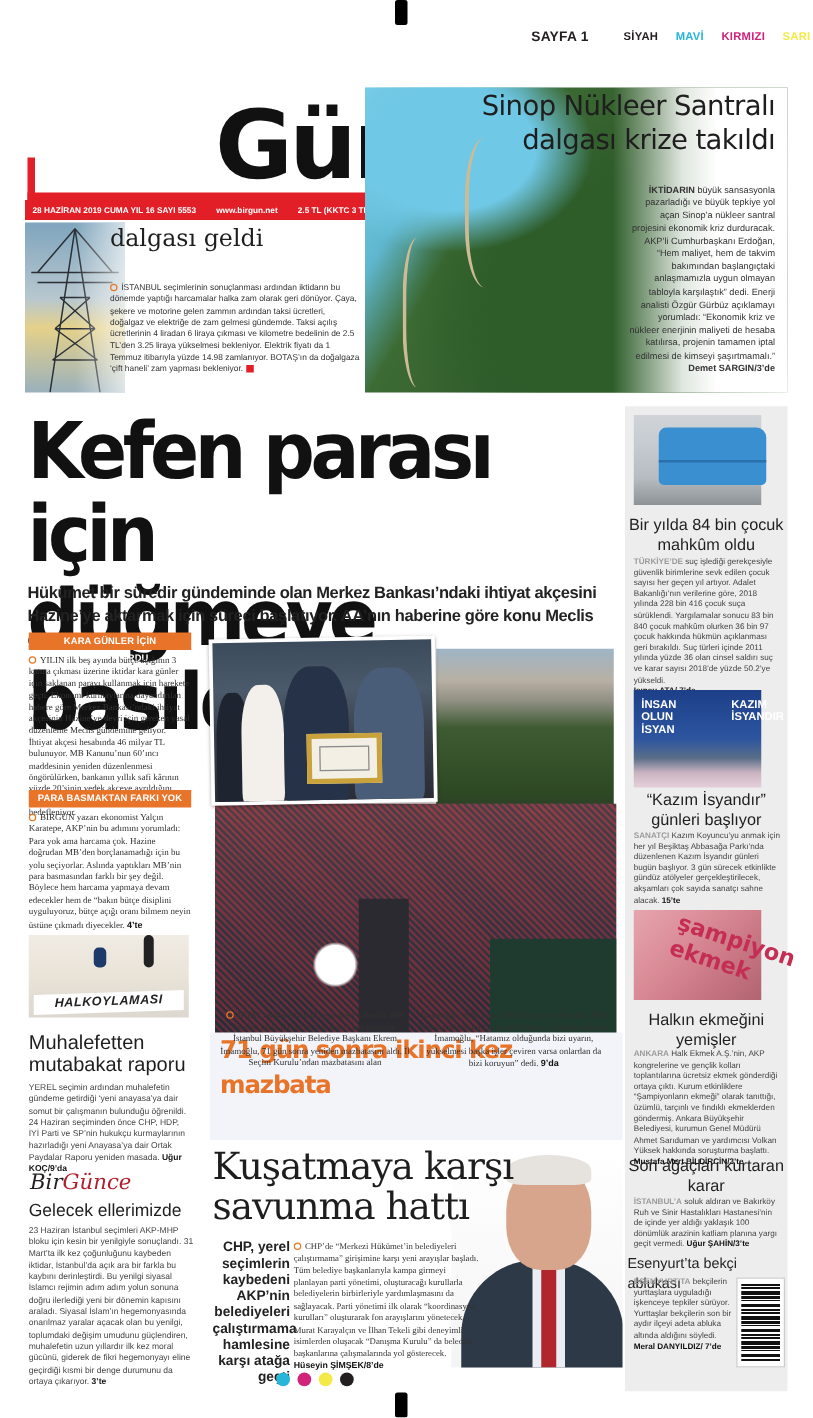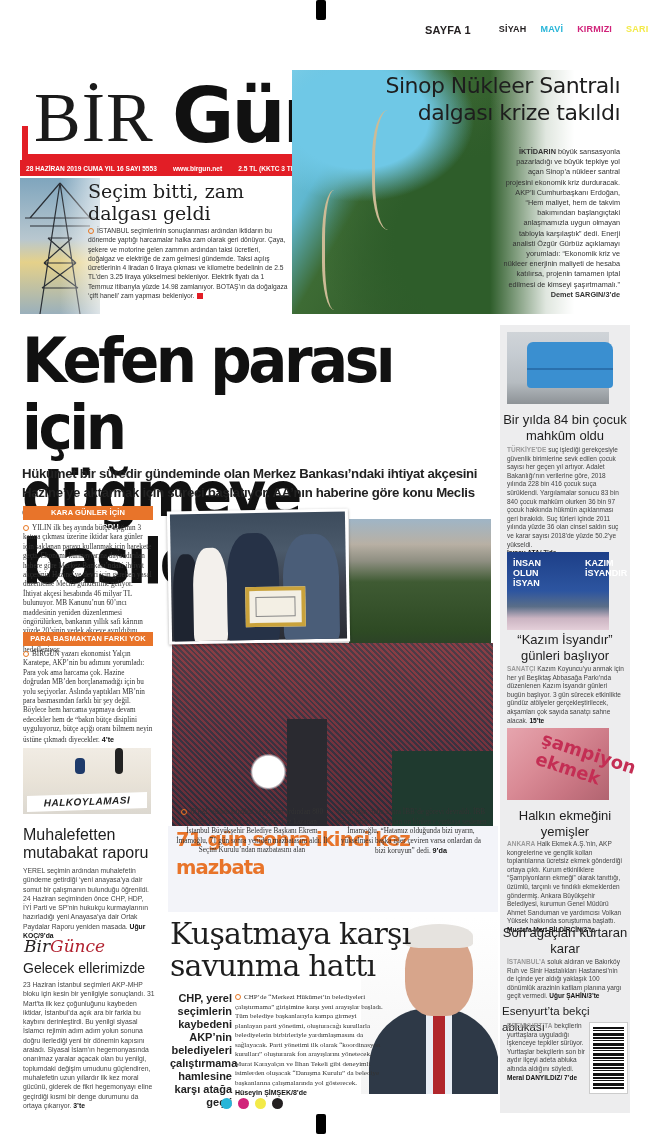--- a/index.html
+++ b/index.html
@@ -127,21 +127,20 @@
 <div class="page-info">
   <span class="sayfa">SAYFA 1</span>
   <span class="c-siyah">SİYAH</span>
   <span class="c-mavi">MAVİ</span>
   <span class="c-kirmizi">KIRMIZI</span>
   <span class="c-sari">SARI</span>
 </div>
 
 <div class="masthead">
   <div class="logo-bracket"></div>
-  <div class="logo-bir">BİR</div>
   <div class="logo-gun">Gün</div>
   <div class="halkin">HALKIN GAZETESİ</div>
   <div class="date-bar">
     <span>28 HAZİRAN 2019 CUMA YIL 16 SAYI 5553</span>
     <span>www.birgun.net</span>
     <span>2.5 TL (KKTC 3 TL) ÜNİVERSİTE 75 KR</span>
   </div>
 </div>
 
 <div class="sinop">
@@ -162,21 +161,20 @@
   <div class="pylon">
     <svg width="80" height="136" viewBox="0 0 80 136">
       <g stroke="#2a2f35" stroke-width="1.2" fill="none">
         <path d="M40 5 L20 136 M40 5 L60 136 M28 60 L52 60 M24 85 L56 85 M22 110 L58 110 M28 60 L56 85 M52 60 L24 85 M24 85 L58 110 M56 85 L22 110"></path>
         <path d="M5 40 L75 40 M10 48 L70 48 M40 5 L10 40 M40 5 L70 40"></path>
       </g>
     </svg>
   </div>
   <div class="pylon-fade"></div>
   <div class="secim-title">
-    <div>Seçim bitti, zam</div>
     <div>dalgası geldi</div>
   </div>
   <div class="secim-body">
     <span class="bullet"></span><span>İSTANBUL seçimlerinin sonuçlanması ardından iktidarın bu dönemde yaptığı harcamalar halka zam olarak geri dönüyor. Çaya, şekere ve motorine gelen zammın ardından taksi ücretleri, doğalgaz ve elektriğe de zam gelmesi gündemde. Taksi açılış ücretlerinin 4 liradan 6 liraya çıkması ve kilometre bedelinin de 2.5 TL’den 3.25 liraya yükselmesi bekleniyor. Elektrik fiyatı da 1 Temmuz itibarıyla yüzde 14.98 zamlanıyor. BOTAŞ’ın da doğalgaza ‘çift haneli’ zam yapması bekleniyor.</span><span class="endsq"></span>
   </div>
 </div>
 
 <div class="kefen">
   <div>Kefen parası için</div>
   <div>düğmeye basıldı</div>

